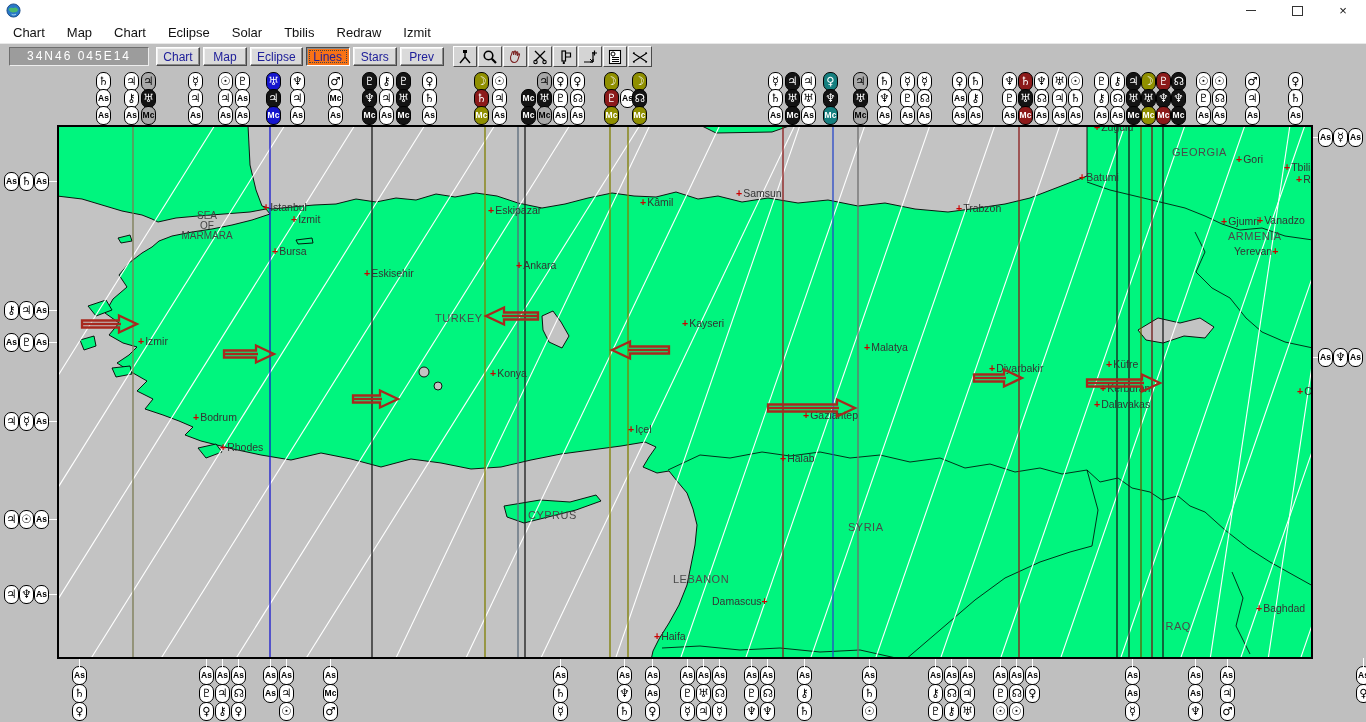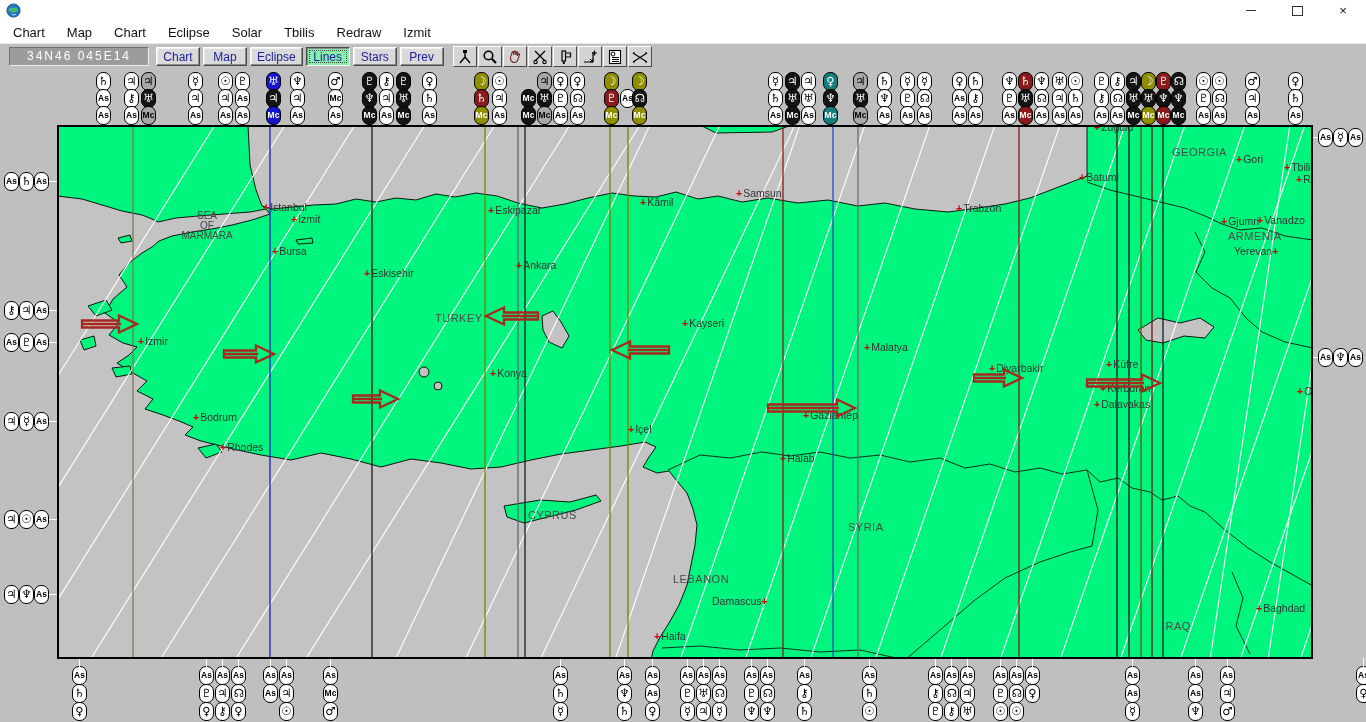--- a/index.html
+++ b/index.html
@@ -25,21 +25,21 @@
   .coordbox{margin-left:9px;width:138px;height:17px;background:#9C9C9C;
             border:1px solid;border-color:#6E6E6E #EDEDED #EDEDED #6E6E6E;
             color:#FFFFFF;font-size:12px;letter-spacing:2px;text-align:center;line-height:17px;}
   .tbtns{display:flex;margin-left:7px;}
   .tbtn{height:19px;min-width:44px;margin-right:3px;background:#DADADA;
         border:1px solid;border-color:#FFFFFF #4A4A4A #4A4A4A #FFFFFF;
         box-shadow:inset -1px -1px 0 #8A8A8A,inset 1px 1px 0 #F2F2F2;
         color:#20209A;font-size:12px;display:flex;align-items:center;justify-content:center;
         font-family:"Liberation Sans",sans-serif;padding:0 6px;box-sizing:border-box;}
   .tbtn.pressed{border-color:#4A4A4A #FFFFFF #FFFFFF #4A4A4A;
-        box-shadow:inset 1px 1px 0 #8A8A8A;background:#86efac;
+        box-shadow:inset 1px 1px 0 #8A8A8A;background:#f97316;
         outline:1px dotted #444;outline-offset:-4px;}
   .ibtns{display:flex;margin-left:6px;}
   .ibtn{width:24px;height:21px;background:#D4D4D4;margin-right:1px;
         border:1px solid;border-color:#FFFFFF #4A4A4A #4A4A4A #FFFFFF;
         display:flex;align-items:center;justify-content:center;box-sizing:border-box;}
   .ibtn svg{display:block;}
   
   .badge{position:absolute;width:15px;height:19px;box-sizing:border-box;
          border:1.5px solid #000;border-radius:7px;background:#FFF;color:#000;
          display:flex;align-items:center;justify-content:center;

